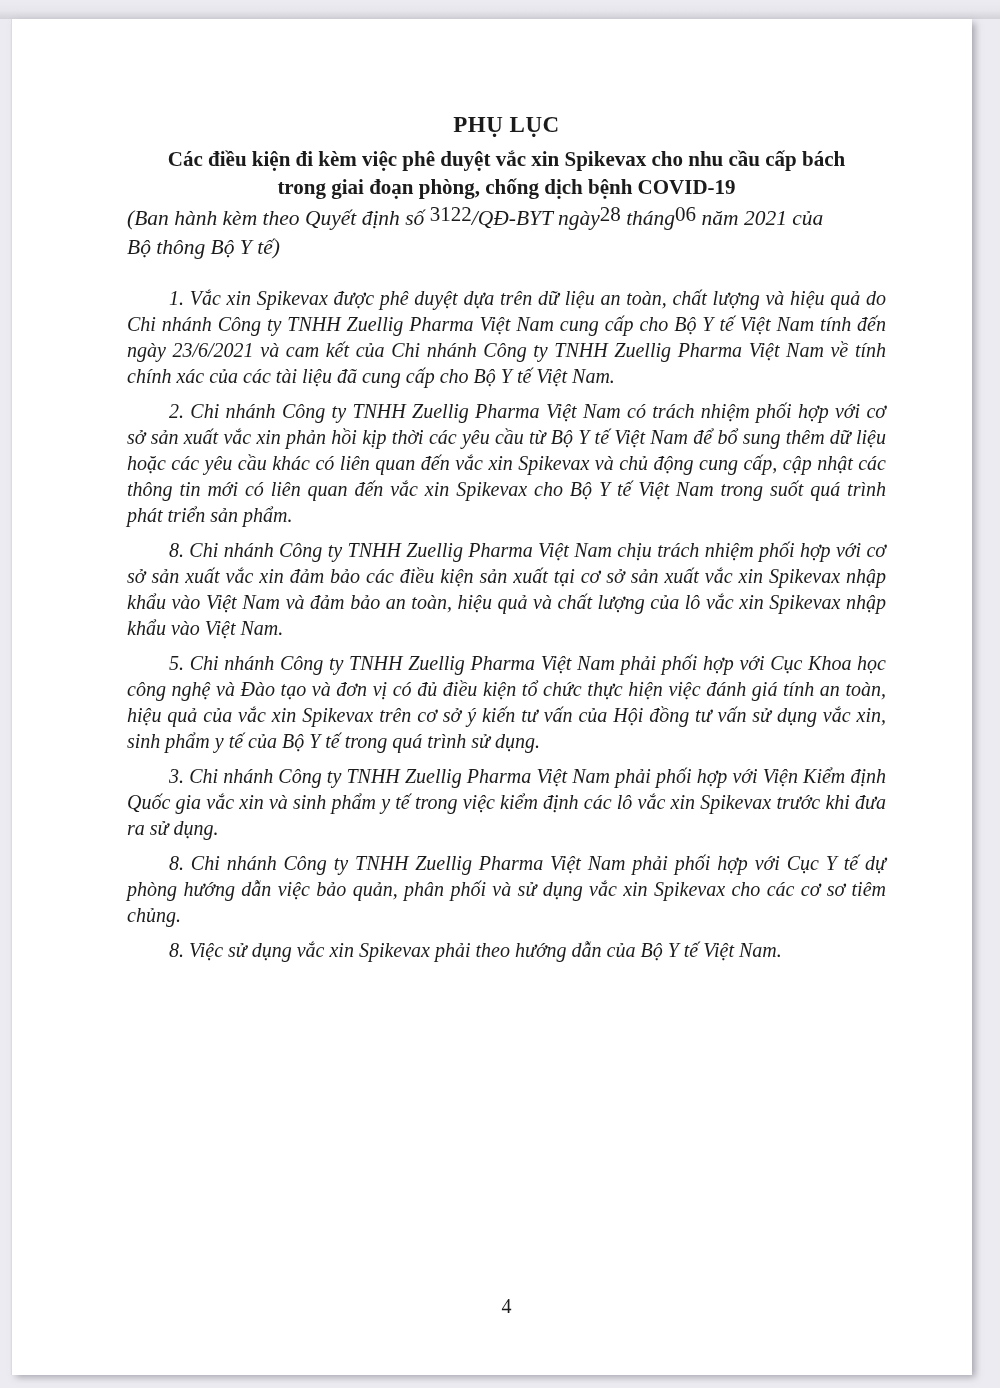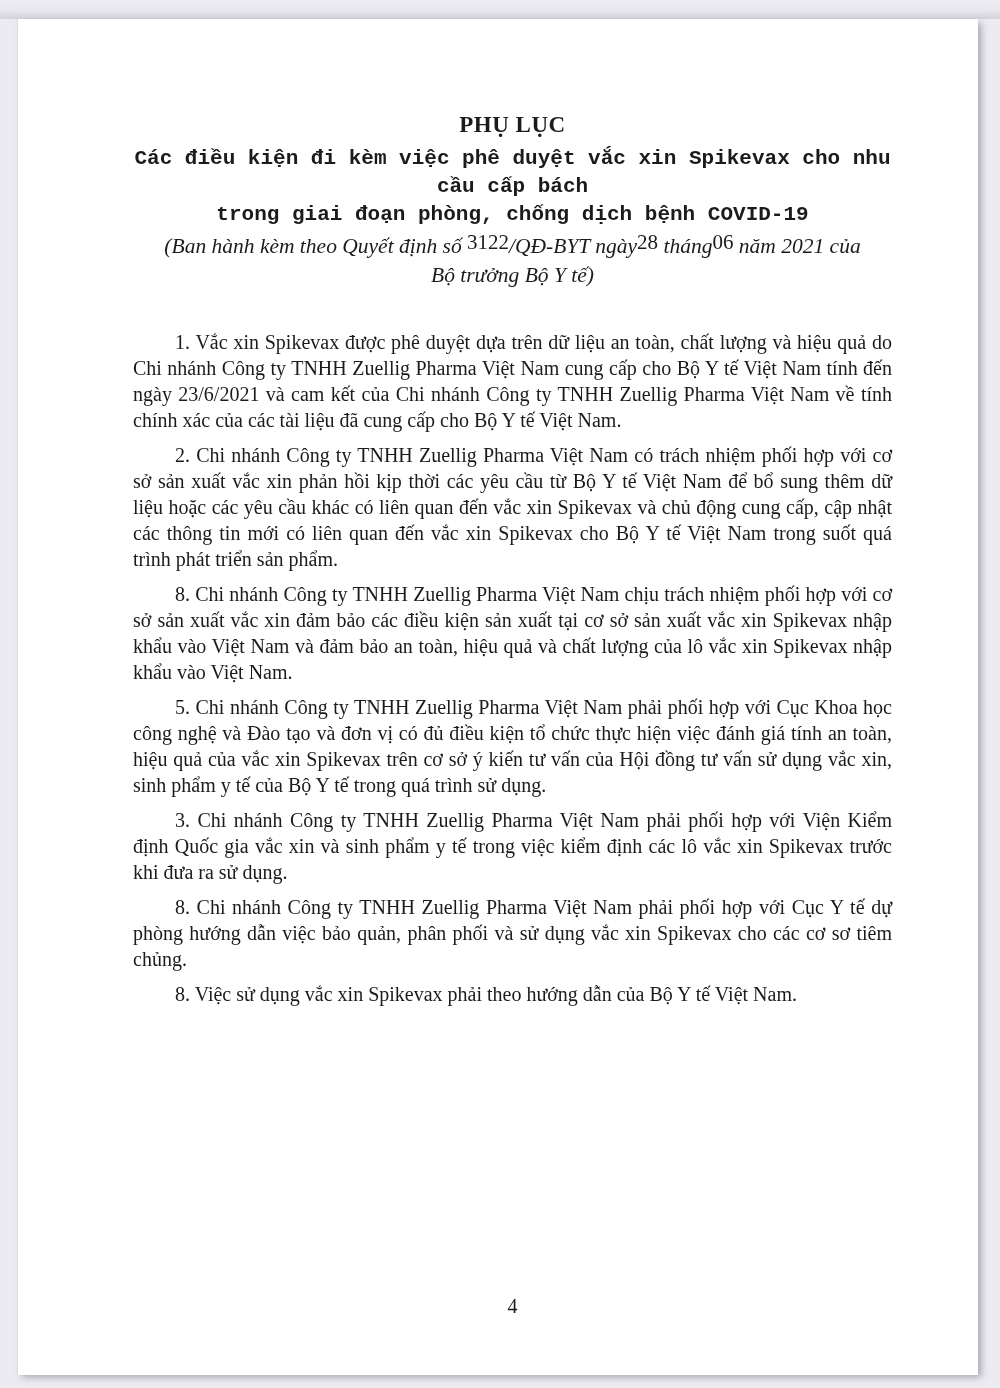--- a/index.html
+++ b/index.html
@@ -19,21 +19,21 @@
   }
   .scan-top-strip {
     position: absolute;
     top: 0; left: 0;
     width: 1000px;
     height: 19px;
     background: linear-gradient(180deg, #edecf2 0%, #e7e6ec 55%, #d3d2d9 100%);
   }
   .page {
     position: absolute;
-    left: 17px;
+    left: 11px;
     top: 19px;
     width: 960px;
     height: 1356px;
     background: #ffffff;
     border-left: 1px solid #dcdbe1;
     box-shadow: 4px 3px 7px -1px rgba(105, 103, 115, 0.55);
     color: #1b1b1b;
   }
   .content {
     position: absolute;
@@ -47,37 +47,36 @@
     font-weight: bold;
     text-align: center;
     letter-spacing: 0.5px;
   }
   .doc-subtitle {
     margin-top: 7px;
     font-size: 21px;
     font-weight: bold;
     text-align: center;
     line-height: 28px;
-    font-family: Liberation Mono, monospace;
   }
   .issuance {
     margin-top: 3px;
     font-size: 21.5px;
     font-style: italic;
-    text-align: center;
     line-height: 29px;
   }
   .issuance .filled {
     font-style: normal;
     position: relative;
     top: -4px;
     font-size: 21px;
   }
   .paragraphs {
-    margin-top: 39px;
+    margin-top: 23px;
+    font-style: italic;
   }
   .paragraphs p {
     margin: 0 0 9px 0;
     font-size: 20px;
     line-height: 26px;
     text-align: justify;
     text-indent: 42px;
   }
   .page-num {
     position: absolute;
@@ -99,21 +98,21 @@
 
       <div class="doc-title">PHỤ LỤC</div>
 
       <div class="doc-subtitle">
         <span>Các điều kiện đi kèm việc phê duyệt vắc xin Spikevax cho nhu cầu cấp bách</span><br>
         <span>trong giai đoạn phòng, chống dịch bệnh COVID-19</span>
       </div>
 
       <div class="issuance">
         <span>(Ban hành kèm theo Quyết định số </span><span class="filled">3122</span><span>/QĐ-BYT ngày</span><span class="filled">28</span><span> tháng</span><span class="filled">06</span><span> năm 2021 của</span><br>
-        <span>Bộ trưởng Bộ Y tế)</span>
+        <span>Bộ thông Bộ Y tế)</span>
       </div>
 
       <div class="paragraphs">
         <p>1. Vắc xin Spikevax được phê duyệt dựa trên dữ liệu an toàn, chất lượng và hiệu quả do Chi nhánh Công ty TNHH Zuellig Pharma Việt Nam cung cấp cho Bộ Y tế Việt Nam tính đến ngày 23/6/2021 và cam kết của Chi nhánh Công ty TNHH Zuellig Pharma Việt Nam về tính chính xác của các tài liệu đã cung cấp cho Bộ Y tế Việt Nam.</p>
         <p>2. Chi nhánh Công ty TNHH Zuellig Pharma Việt Nam có trách nhiệm phối hợp với cơ sở sản xuất vắc xin phản hồi kịp thời các yêu cầu từ Bộ Y tế Việt Nam để bổ sung thêm dữ liệu hoặc các yêu cầu khác có liên quan đến vắc xin Spikevax và chủ động cung cấp, cập nhật các thông tin mới có liên quan đến vắc xin Spikevax cho Bộ Y tế Việt Nam trong suốt quá trình phát triển sản phẩm.</p>
         <p>8. Chi nhánh Công ty TNHH Zuellig Pharma Việt Nam chịu trách nhiệm phối hợp với cơ sở sản xuất vắc xin đảm bảo các điều kiện sản xuất tại cơ sở sản xuất vắc xin Spikevax nhập khẩu vào Việt Nam và đảm bảo an toàn, hiệu quả và chất lượng của lô vắc xin Spikevax nhập khẩu vào Việt Nam.</p>
         <p>5. Chi nhánh Công ty TNHH Zuellig Pharma Việt Nam phải phối hợp với Cục Khoa học công nghệ và Đào tạo và đơn vị có đủ điều kiện tổ chức thực hiện việc đánh giá tính an toàn, hiệu quả của vắc xin Spikevax trên cơ sở ý kiến tư vấn của Hội đồng tư vấn sử dụng vắc xin, sinh phẩm y tế của Bộ Y tế trong quá trình sử dụng.</p>
         <p>3. Chi nhánh Công ty TNHH Zuellig Pharma Việt Nam phải phối hợp với Viện Kiểm định Quốc gia vắc xin và sinh phẩm y tế trong việc kiểm định các lô vắc xin Spikevax trước khi đưa ra sử dụng.</p>
         <p>8. Chi nhánh Công ty TNHH Zuellig Pharma Việt Nam phải phối hợp với Cục Y tế dự phòng hướng dẫn việc bảo quản, phân phối và sử dụng vắc xin Spikevax cho các cơ sơ tiêm chủng.</p>
         <p>8. Việc sử dụng vắc xin Spikevax phải theo hướng dẫn của Bộ Y tế Việt Nam.</p>

